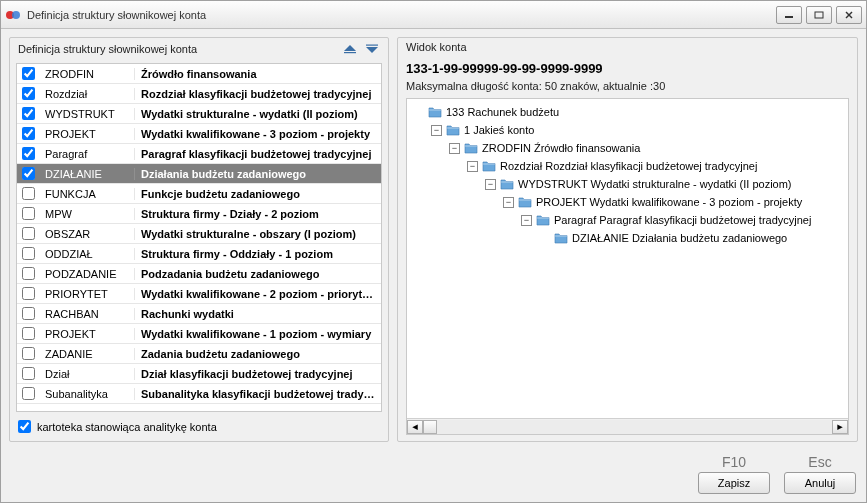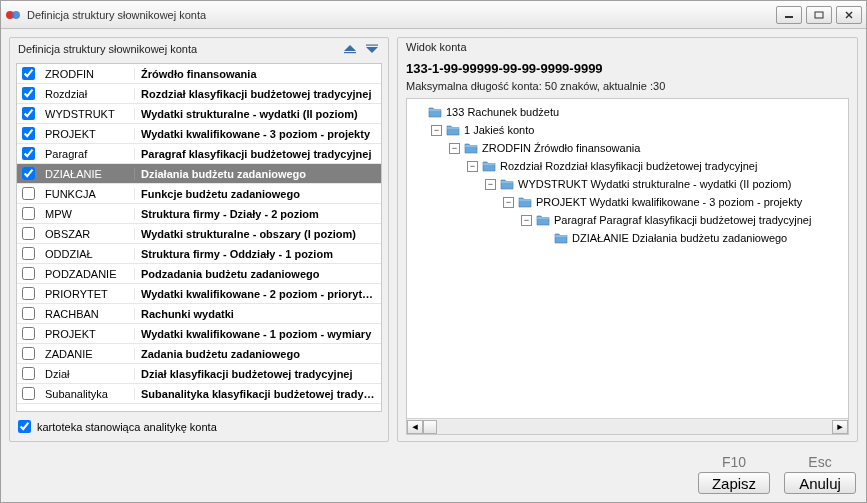--- a/index.html
+++ b/index.html
@@ -216,21 +216,21 @@
     .btn-col { display: flex; flex-direction: column; align-items: center; }
     .btn-hint { font-size: 14px; color: #777; margin-bottom: 2px; }
     .btn {
       min-width: 72px;
       height: 22px;
       border: 1px solid #9a9a9a;
       border-radius: 3px;
       background: linear-gradient(to bottom, #fdfdfd, #e3e3e3);
       cursor: pointer;
       font-family: inherit;
-      font-size: 15px;
+      font-size: 11px;
       padding: 0 12px;
     }
   </style>
 </head>
 <body>
 
 <div class="window">
   <div class="titlebar">
     <span class="appicon">
       <svg viewBox="0 0 16 16">

